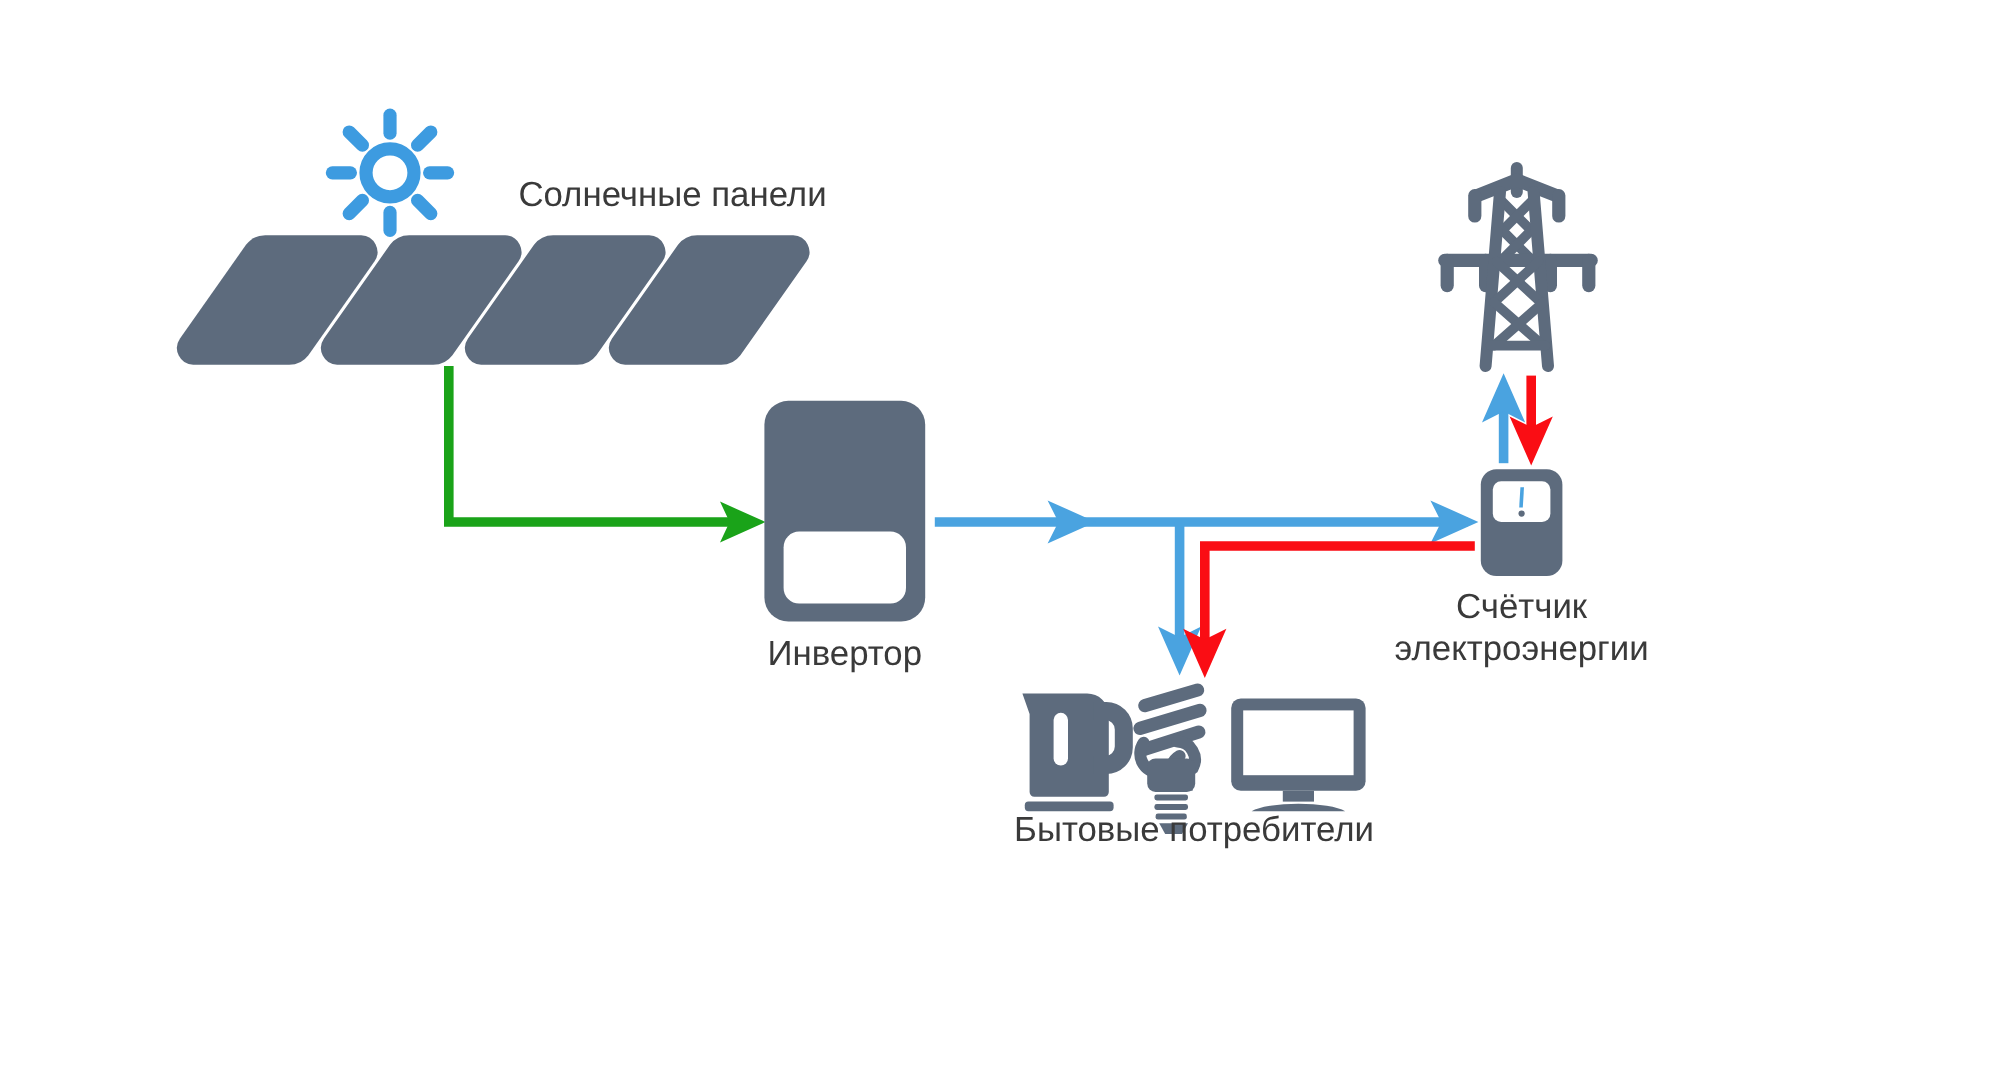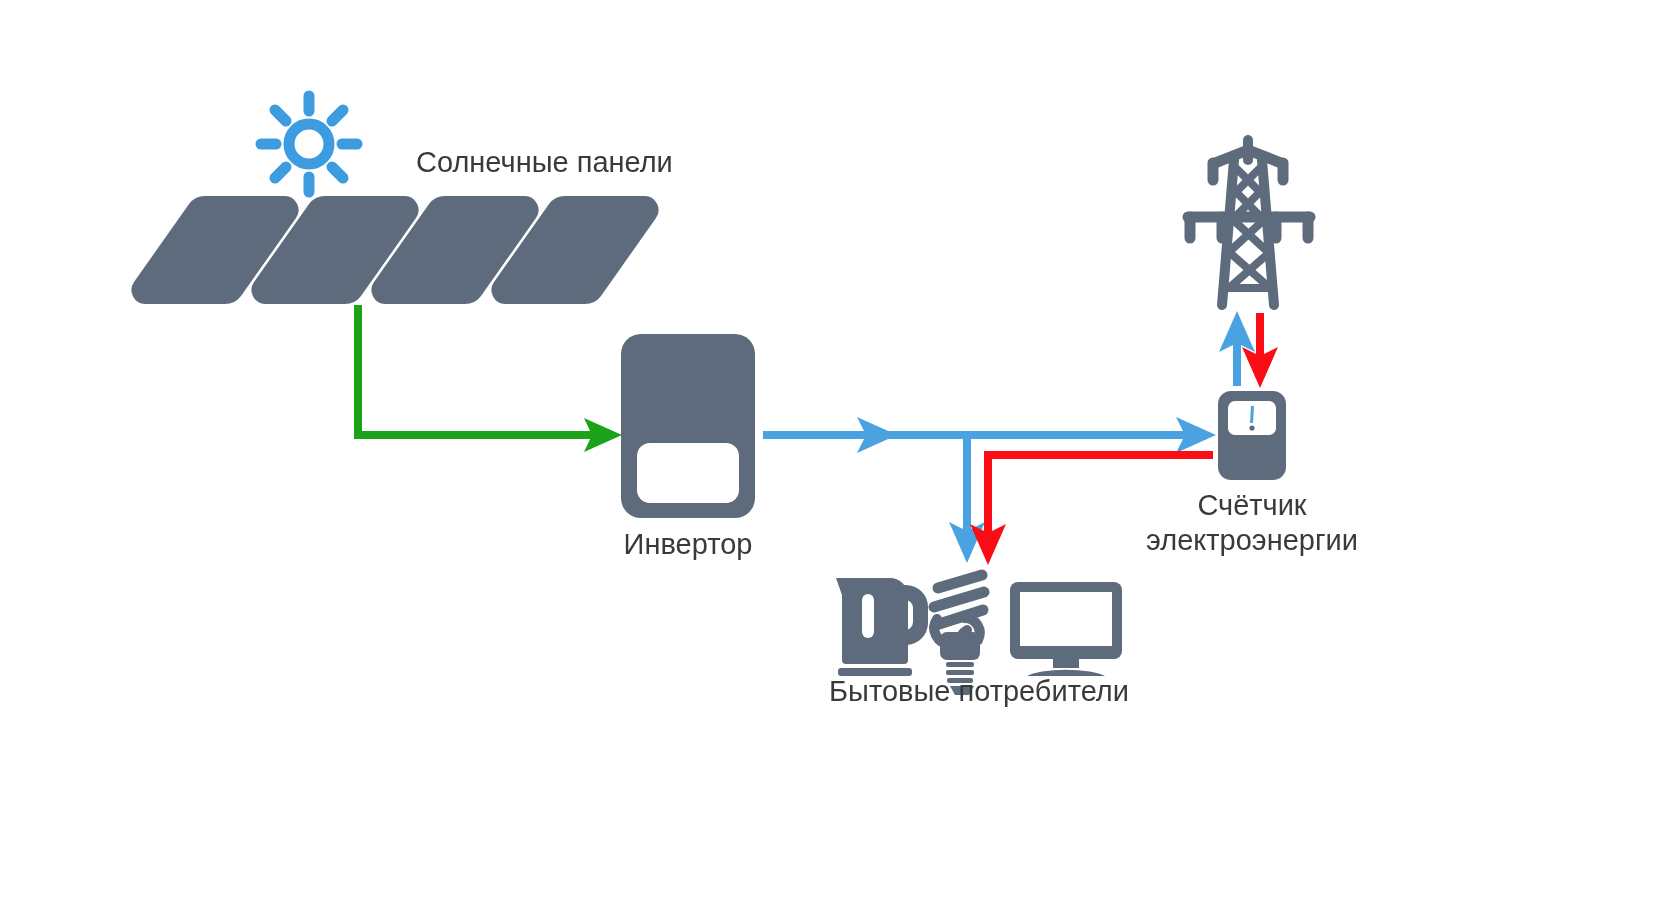--- a/index.html
+++ b/index.html
@@ -9,21 +9,21 @@
   }
   body {
     width: 1680px;
     height: 899px;
     font-family: "Liberation Sans", "DejaVu Sans", sans-serif;
     overflow: hidden;
     position: relative;
   }
   #diagram-root {
     position: absolute;
-    left: 0;
+    left: 16px;
     top: 0;
     width: 1508px;
     height: 899px;
   }
   svg#scene {
     display: block;
     width: 1680px;
     height: 899px;
   }
   .lbl {

